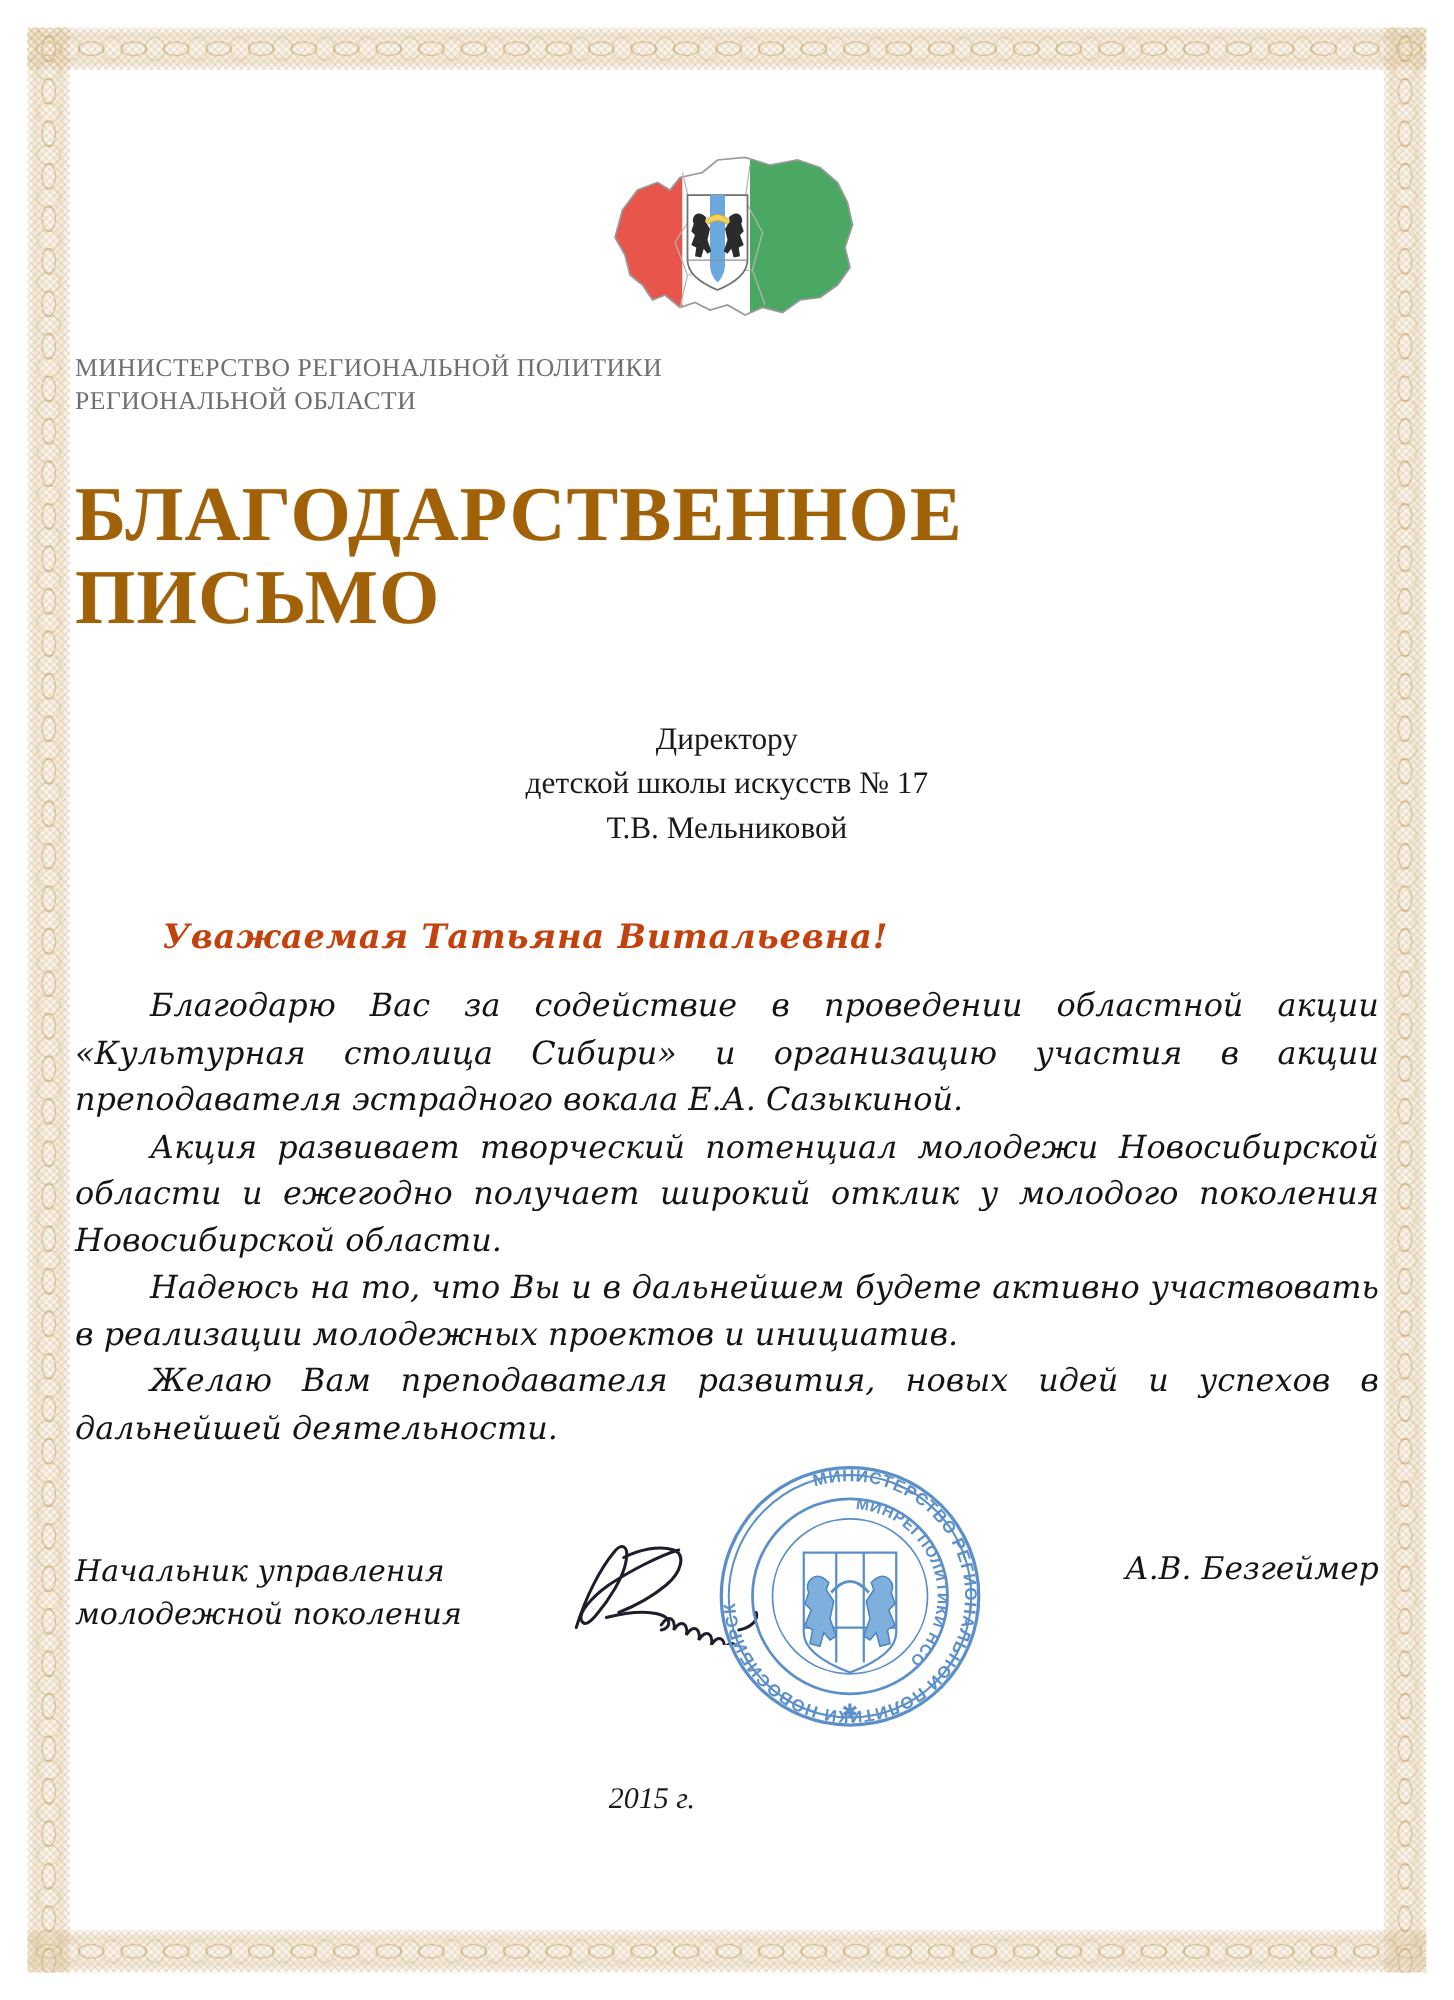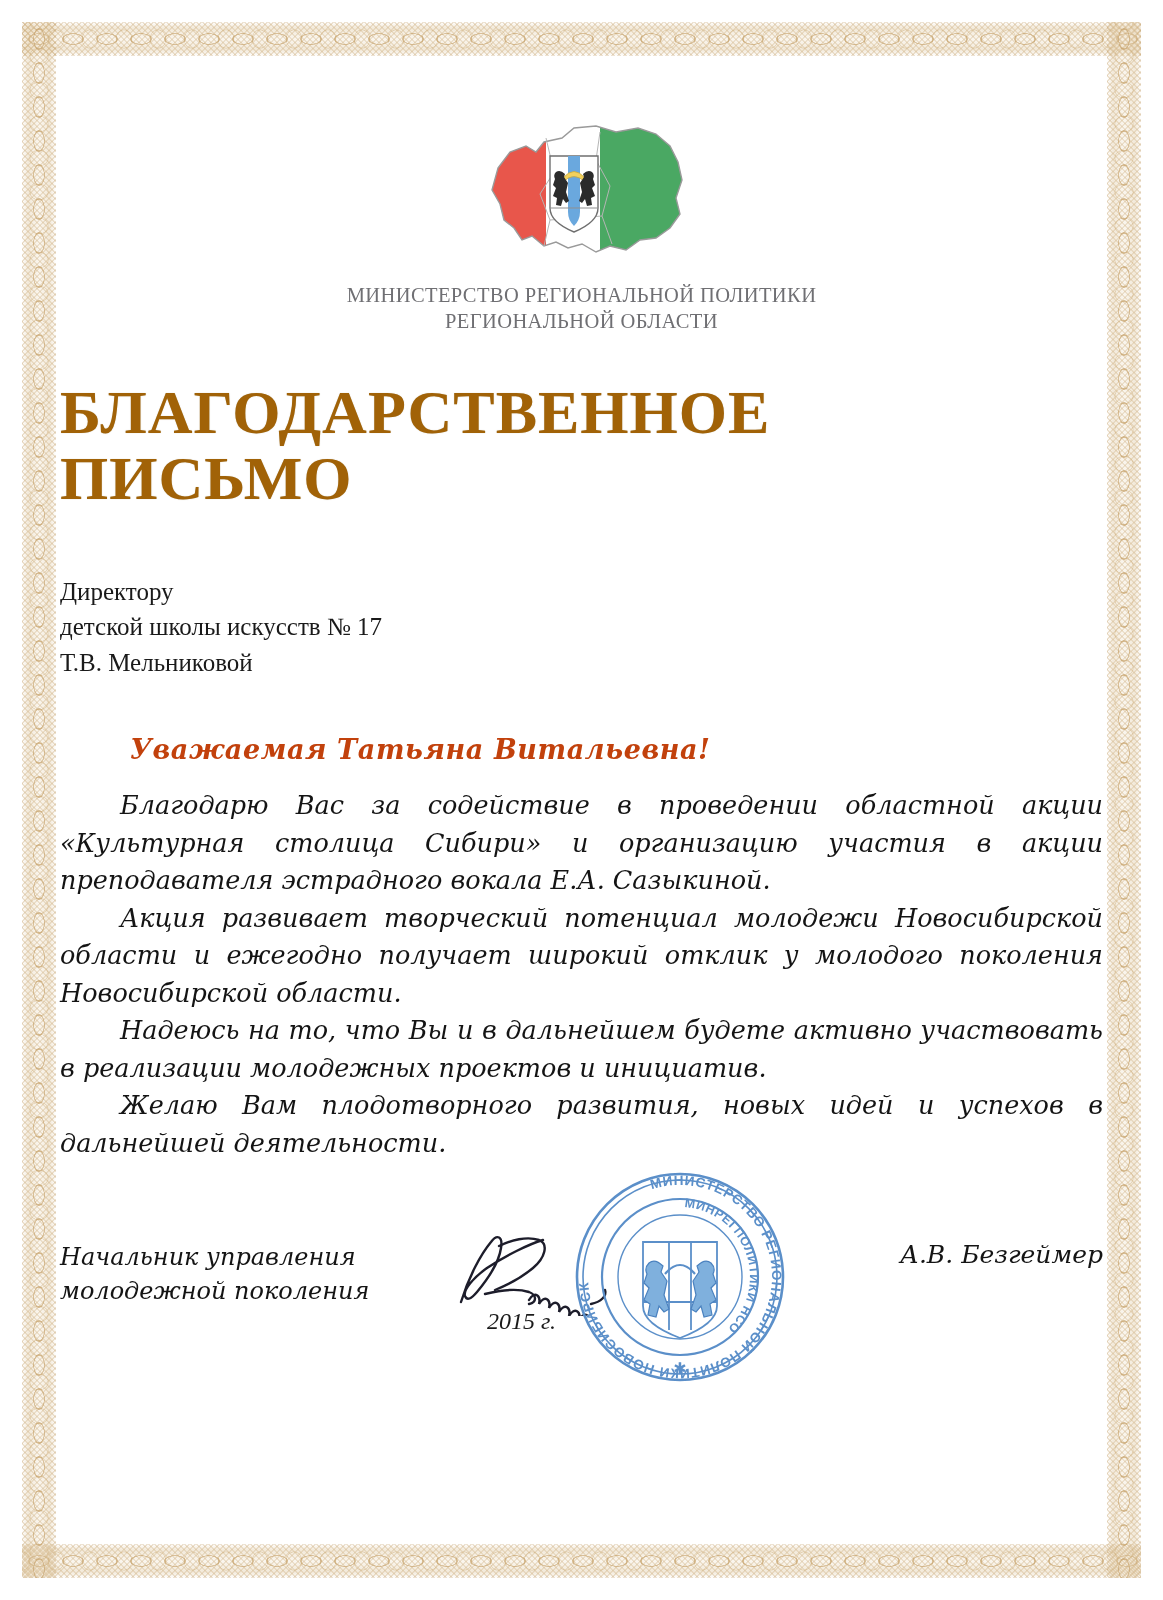--- a/index.html
+++ b/index.html
@@ -70,21 +70,21 @@
   }
 
   
   .logo-wrap {
     margin-top: 56px;
     display: flex;
     justify-content: center;
   }
   .org-title {
     margin-top: 14px;
-    text-align: center;
+    text-align: left;
     color: #6f6f73;
     font-size: 20.5px;
     line-height: 1.28;
     letter-spacing: 0.4px;
     font-family: "Liberation Serif", serif;
   }
 
   
   .main-title {
     margin-top: 46px;
@@ -95,21 +95,21 @@
     line-height: 1.06;
     letter-spacing: 1px;
     font-family: "Liberation Serif", serif;
     text-shadow: 0 0 1px rgba(107,97,54,0.35);
   }
   .main-title .ln2 { display: block; }
 
   
   .addressee {
     margin-top: 62px;
-    text-align: left;
+    text-align: center;
     color: #1a1a1a;
     font-size: 25px;
     line-height: 1.42;
     font-family: "Liberation Serif", serif;
   }
   .addressee .name {
     display: block;
   }
 
   
@@ -173,20 +173,21 @@
   .stamp-mark {
     position: absolute;
     left: 505px;
     top: -72px;
     width: 230px;
     height: 230px;
   }
 
   
   .date-line {
+    margin-top: 118px;
     text-align: center;
     font-family: "Liberation Serif", serif;
     font-style: italic;
     font-size: 24px;
     color: #1a1a1a;
     padding-right: 120px;
   }
 </style>
 </head>
 <body>
@@ -264,21 +265,21 @@
       <div>детской школы искусств № 17</div>
       <span class="name">Т.В. Мельниковой</span>
     </div>
 
     <div class="salutation">Уважаемая Татьяна Витальевна!</div>
 
     <div class="body-text">
       <p>Благодарю Вас за содействие в проведении областной акции «Культурная столица Сибири» и организацию участия в акции преподавателя эстрадного вокала Е.А. Сазыкиной.</p>
       <p>Акция развивает творческий потенциал молодежи Новосибирской области и ежегодно получает широкий отклик у молодого поколения Новосибирской области.</p>
       <p>Надеюсь на то, что Вы и в дальнейшем будете активно участвовать в реализации молодежных проектов и инициатив.</p>
-      <p>Желаю Вам плодотворного развития, новых идей и успехов в дальнейшей деятельности.</p>
+      <p>Желаю Вам преподавателя развития, новых идей и успехов в дальнейшей деятельности.</p>
     </div>
 
     <div class="sign-block">
 
       <div class="sign-role">Начальник управления
 молодежной поколения</div>
 
       <svg class="signature-mark" viewBox="0 0 270 110">
         <g fill="none" stroke="#1d1d2b" stroke-width="2.4" stroke-linecap="round">
           <path d="M36,96 C44,70 56,48 66,36 C72,28 78,30 76,42 C74,56 62,74 52,86

